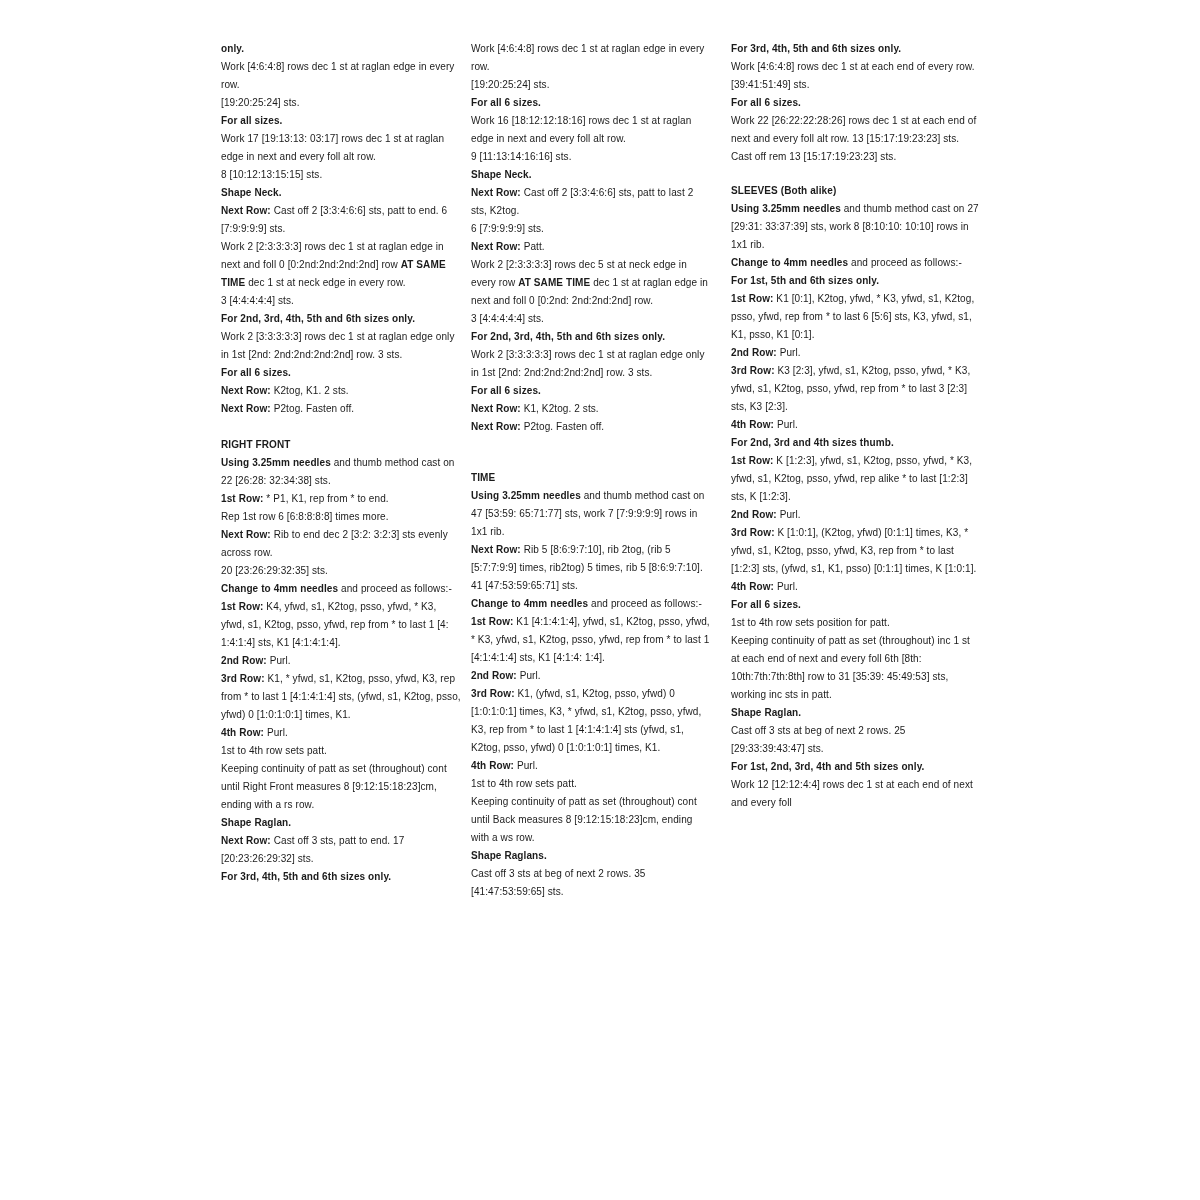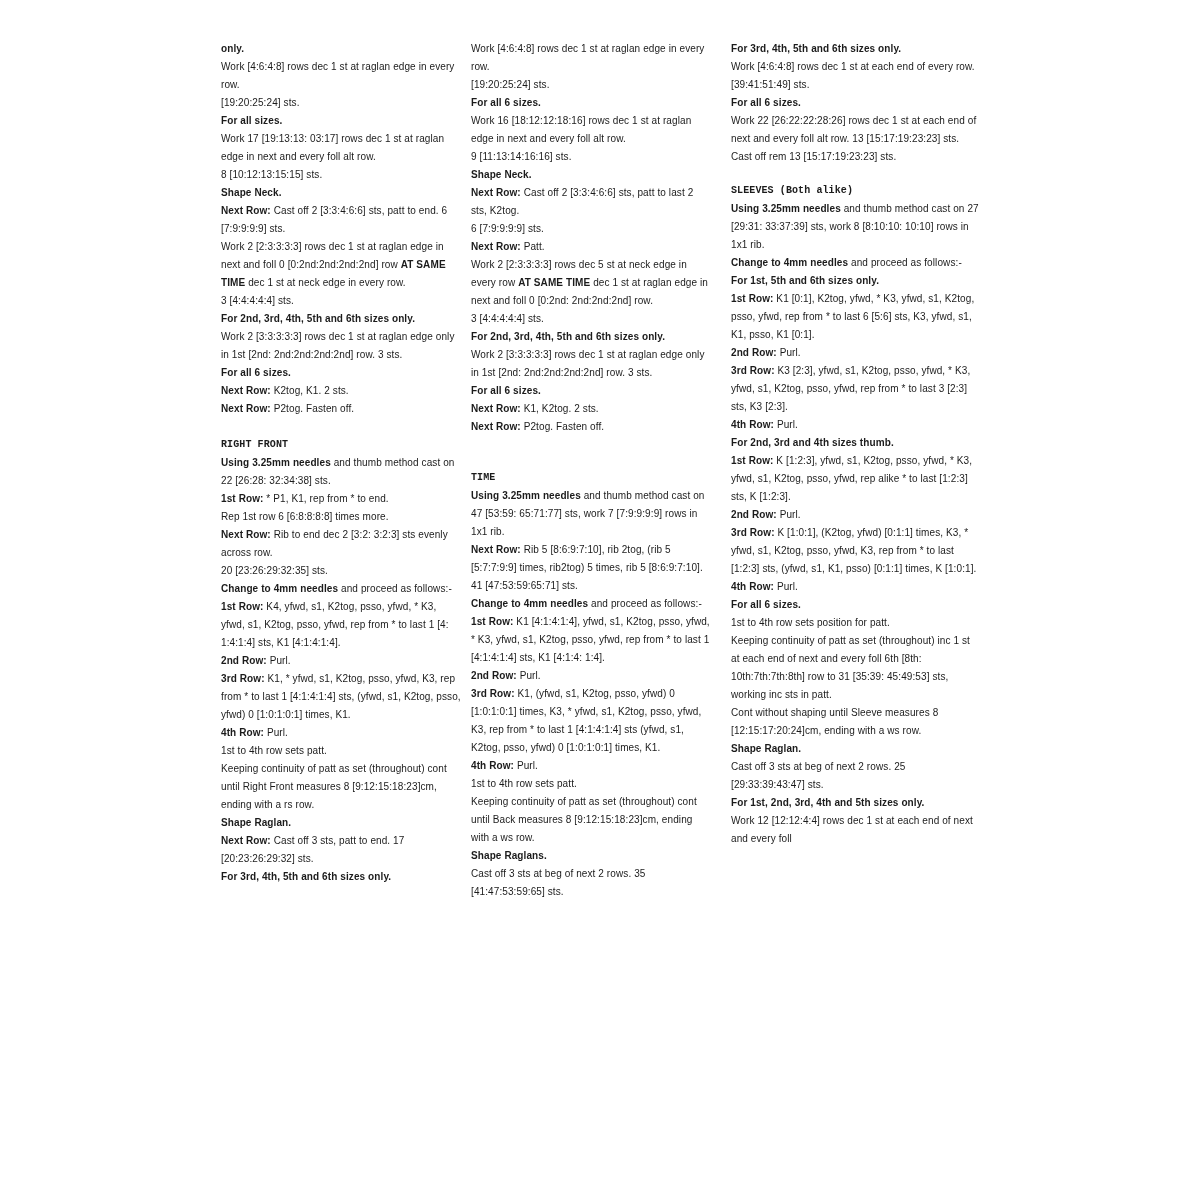--- a/index.html
+++ b/index.html
@@ -23,21 +23,21 @@
     top: 40px;
     font-size: 10px;
     line-height: 18px;
     letter-spacing: 0.1px;
   }
   .col-1 { left: 221px; width: 240px; }
   .col-2 { left: 471px; width: 240px; }
   .col-3 { left: 731px; width: 250px; }
   .para { margin: 0; }
   .b { font-weight: bold; }
-  .heading { font-weight: bold; font-family: Liberation Mono, monospace; }
+  .heading { font-weight: bold; }
 </style>
 </head>
 <body>
 
 <div class="page">
   <div class="col col-1">
       <div class="para"><span class="b">only.</span></div>
       <div class="para"><span>Work [4:6:4:8] rows dec 1 st at raglan edge in every row.</span></div>
       <div class="para"><span>[19:20:25:24] sts.</span></div>
       <div class="para"><span class="b">For all sizes.</span></div>
@@ -119,19 +119,18 @@
       <div class="para"><span class="b">3rd Row:</span><span> K3 [2:3], yfwd, s1, K2tog, psso, yfwd, * K3, yfwd, s1, K2tog, psso, yfwd, rep from * to last 3 [2:3] sts, K3 [2:3].</span></div>
       <div class="para"><span class="b">4th Row:</span><span> Purl.</span></div>
       <div class="para"><span class="b">For 2nd, 3rd and 4th sizes thumb.</span></div>
       <div class="para"><span class="b">1st Row:</span><span> K [1:2:3], yfwd, s1, K2tog, psso, yfwd, * K3, yfwd, s1, K2tog, psso, yfwd, rep alike * to last [1:2:3] sts, K [1:2:3].</span></div>
       <div class="para"><span class="b">2nd Row:</span><span> Purl.</span></div>
       <div class="para"><span class="b">3rd Row:</span><span> K [1:0:1], (K2tog, yfwd) [0:1:1] times, K3, * yfwd, s1, K2tog, psso, yfwd, K3, rep from * to last [1:2:3] sts, (yfwd, s1, K1, psso) [0:1:1] times, K [1:0:1].</span></div>
       <div class="para"><span class="b">4th Row:</span><span> Purl.</span></div>
       <div class="para"><span class="b">For all 6 sizes.</span></div>
       <div class="para"><span>1st to 4th row sets position for patt.</span></div>
       <div class="para"><span>Keeping continuity of patt as set (throughout) inc 1 st at each end of next and every foll 6th [8th: 10th:7th:7th:8th] row to 31 [35:39: 45:49:53] sts, working inc sts in patt.</span></div>
-      <div class="para"><span>Cont without shaping until Sleeve measures 8 [12:15:17:20:24]cm, ending with a ws row.</span></div>
       <div class="para"><span class="b">Shape Raglan.</span></div>
       <div class="para"><span>Cast off 3 sts at beg of next 2 rows. 25 [29:33:39:43:47] sts.</span></div>
       <div class="para"><span class="b">For 1st, 2nd, 3rd, 4th and 5th sizes only.</span></div>
       <div class="para"><span>Work 12 [12:12:4:4] rows dec 1 st at each end of next and every foll</span></div>
     </div>
 </div>
 
 </body></html>

